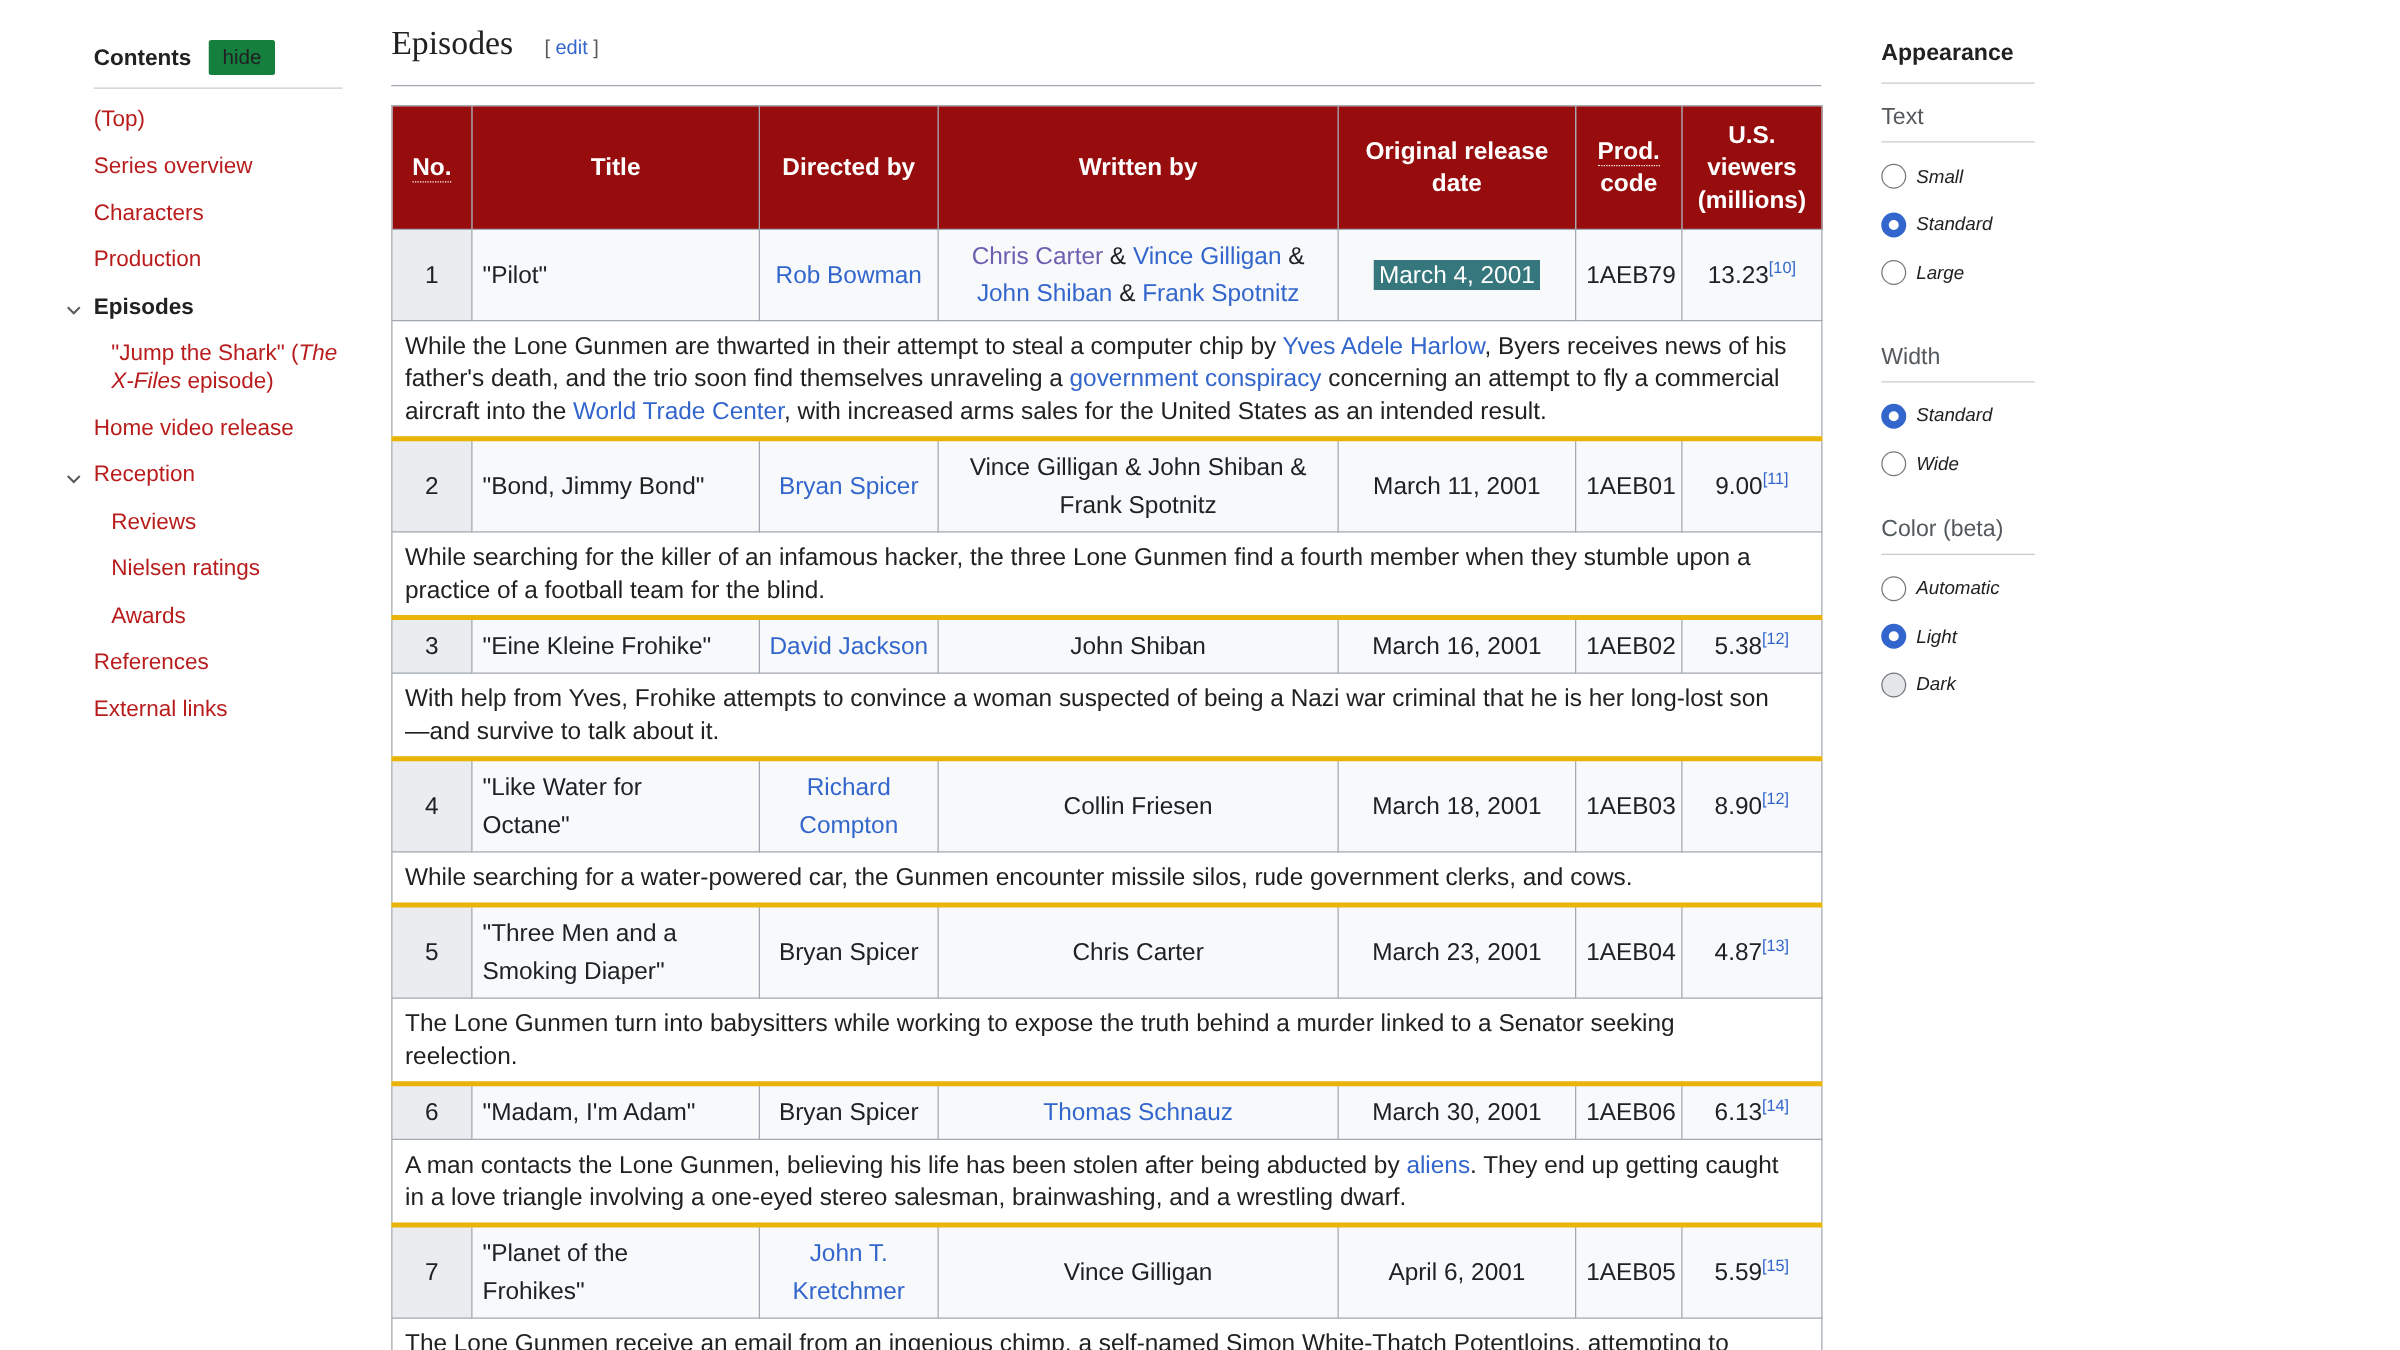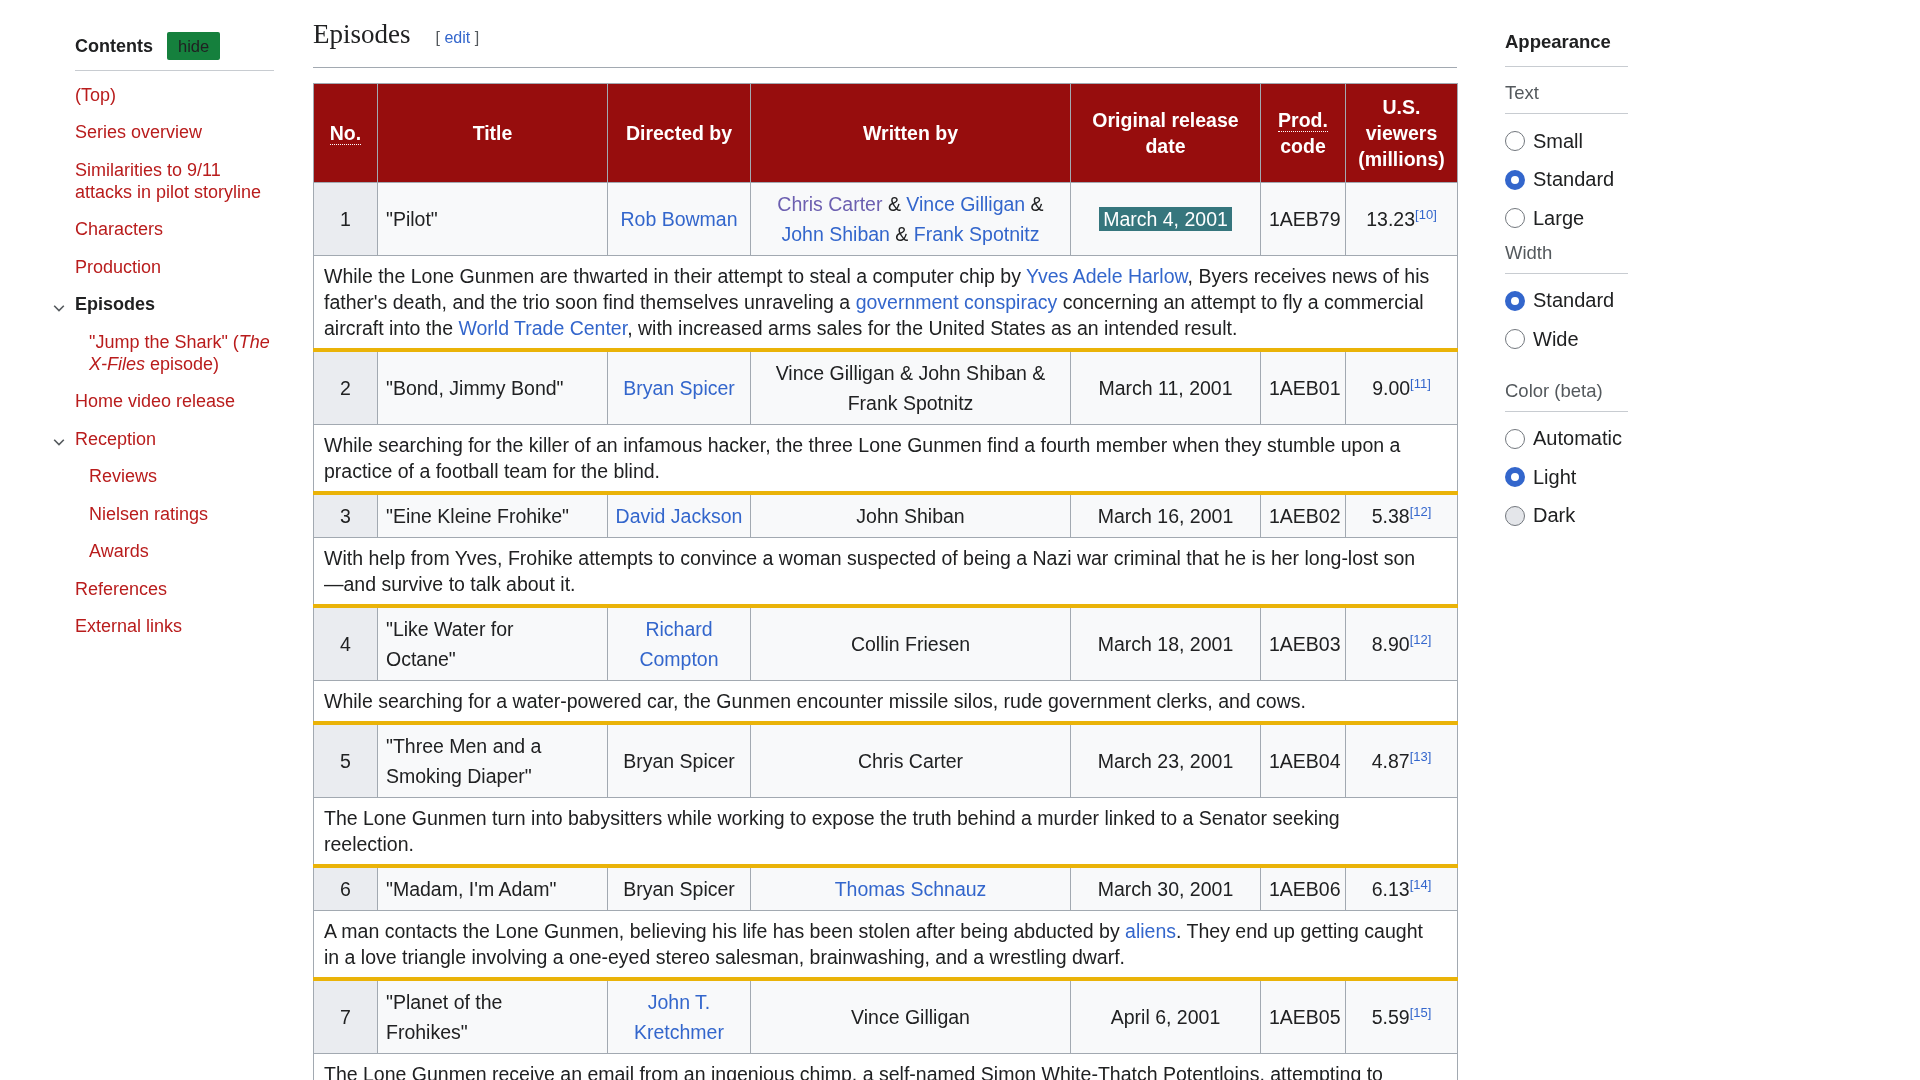--- a/index.html
+++ b/index.html
@@ -48,37 +48,36 @@
 .app-title { font-size:18.5px; font-weight:bold; line-height:26px; }
 .app-head .hide-btn { margin-left:19px; }
 .app-divider { border-bottom:1px solid #c8ccd1; margin-top:10px; }
 .app-section-label { font-size:18.5px; color:#54595d; line-height:22px; }
 .section-head-divider { border-bottom:1px solid #c8ccd1; margin-top:9px; }
 .options { margin-top:8px; }
 .option { display:flex; align-items:center; height:38.5px; }
 .radio { width:20px; height:20px; border-radius:50%; border:1.5px solid #72777d; background:#fff; flex:none; }
 .radio.sel { border:6.5px solid #3366cc; }
 .radio.shaded { background:#e4e6ea; }
-.opt-label { margin-left:8px; font-size:20px; color:#202122; }
+.opt-label { margin-left:8px; font-size:15px; color:#202122;font-style:italic; }
 </style>
 </head>
 <body>
 
 <div class="page">
 
   <aside class="toc">
     <div class="toc-head">
       <div class="toc-title">Contents</div>
       <button class="hide-btn">hide</button>
     </div>
     <div class="toc-divider"></div>
     <ul id="toc-list">
         <li><a href="#" class="toclink">(Top)</a></li>
         <li><a href="#" class="toclink">Series overview</a></li>
-        <li><a href="#" class="toclink">Similarities to 9/11 attacks in pilot storyline</a></li>
         <li><a href="#" class="toclink">Characters</a></li>
         <li><a href="#" class="toclink">Production</a></li>
         <li class="active"><span class="chev"><svg width="14" height="14" viewBox="0 0 16 16">
               <path d="M2.5 5.5 L8 11 L13.5 5.5" fill="none" stroke="#54595d" stroke-width="1.8"></path>
             </svg></span><a href="#" class="toclink">Episodes</a></li>
         <li class="sub"><a href="#" class="toclink"><span>"Jump the Shark" (</span><span style="font-style: italic;">The X-Files</span><span> episode)</span></a></li>
         <li><a href="#" class="toclink">Home video release</a></li>
         <li><span class="chev"><svg width="14" height="14" viewBox="0 0 16 16">
               <path d="M2.5 5.5 L8 11 L13.5 5.5" fill="none" stroke="#54595d" stroke-width="1.8"></path>
             </svg></span><a href="#" class="toclink">Reception</a></li>
@@ -218,21 +217,21 @@
             <div class="option">
               <span class="radio sel"></span>
               <span class="opt-label">Standard</span>
             </div>
             <div class="option">
               <span class="radio"></span>
               <span class="opt-label">Large</span>
             </div>
           </div>
         </div>
-        <div class="app-section" style="margin-top: 4px;">
+        <div class="app-section" style="margin-top: 36px;">
           <div class="app-section-label">Width</div>
           <div class="section-head-divider"></div>
           <div class="options">
             <div class="option">
               <span class="radio sel"></span>
               <span class="opt-label">Standard</span>
             </div>
             <div class="option">
               <span class="radio"></span>
               <span class="opt-label">Wide</span>

